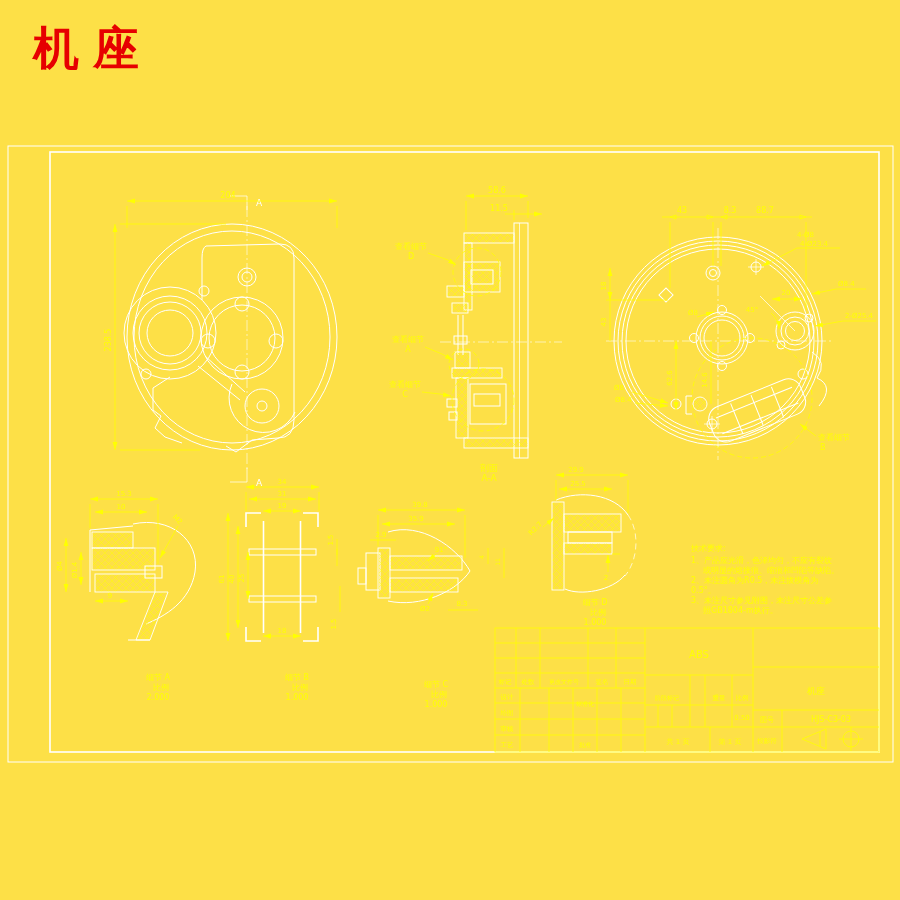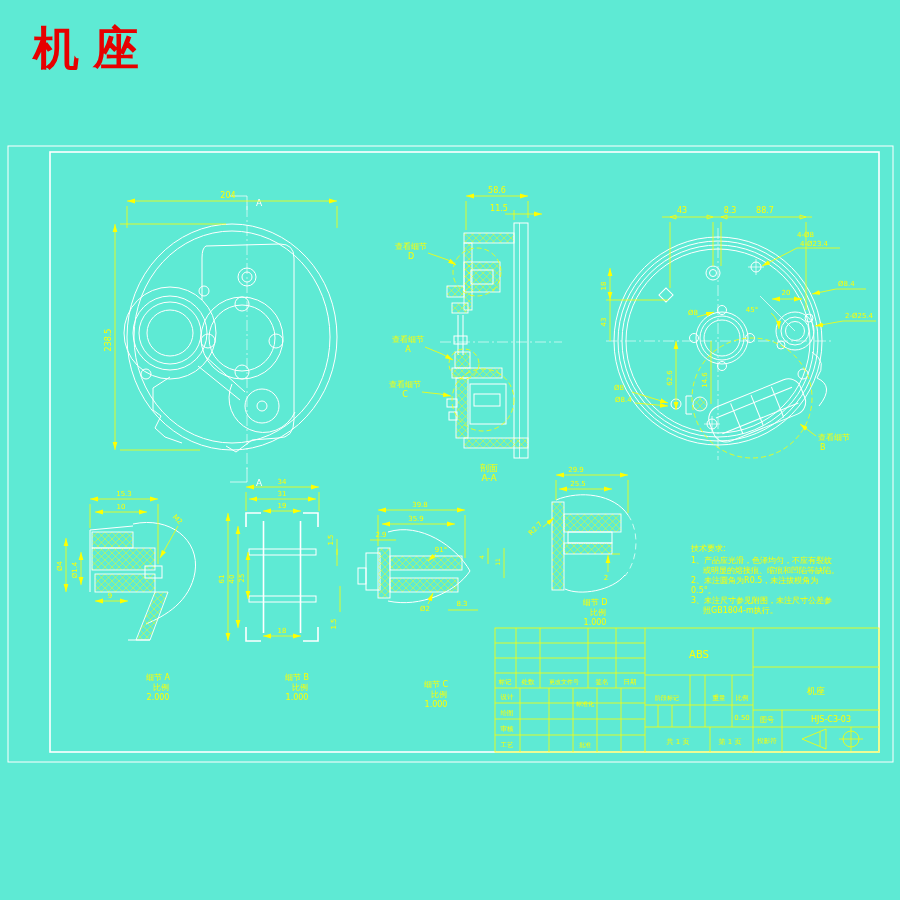--- a/index.html
+++ b/index.html
@@ -1,16 +1,16 @@
 <!DOCTYPE html>
 <html><head>
 <meta charset="utf-8">
 <style>
   html,body{margin:0;padding:0;background:#000;}
-  #canvas{position:relative;width:900px;height:900px;background:#5eead4;overflow:hidden;
+  #canvas{position:relative;width:900px;height:900px;background:#fde047;overflow:hidden;
           font-family:"DejaVu Sans",sans-serif;}
   #main-title{position:absolute;left:33px;top:18px;font-size:46px;letter-spacing:14px;
               color:#e60000;font-family:"Liberation Serif","DejaVu Serif",serif;font-weight:bold;}
   svg text{font-family:"DejaVu Sans",sans-serif;fill:#ffff00;}
   .w{stroke:#ffffff;fill:none;stroke-width:1;}
   .w2{stroke:#ffffff;fill:none;stroke-width:1.6;}
   .wthin{stroke:#ffffff;fill:none;stroke-width:.7;}
   .cl{stroke:#ffffff;fill:none;stroke-width:.6;stroke-dasharray:11 3 2 3;}
   .y{stroke:#ffff00;fill:none;stroke-width:.8;}
   .dc{stroke:#ffff00;fill:none;stroke-width:.8;stroke-dasharray:5 3;}

